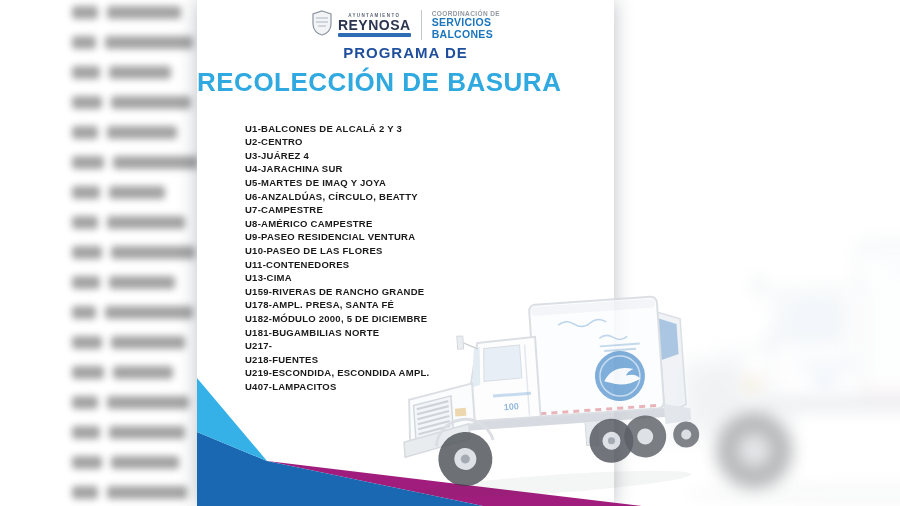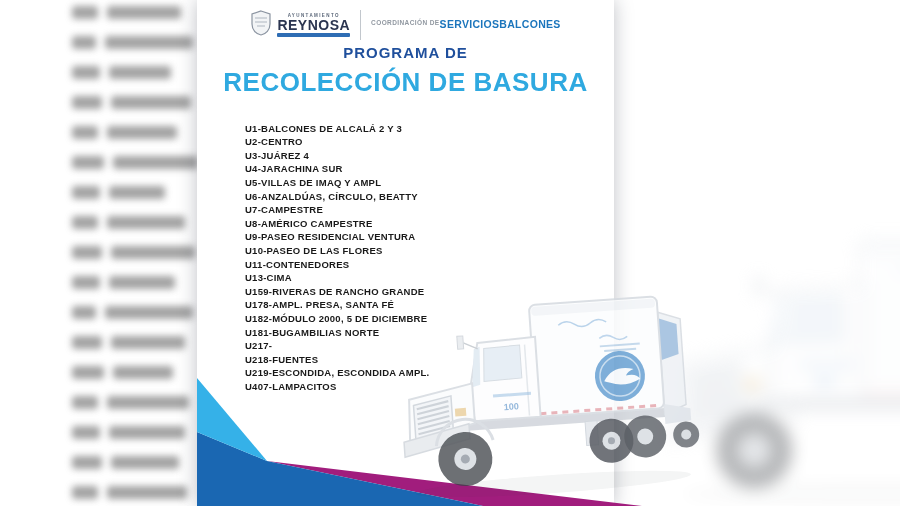--- a/index.html
+++ b/index.html
@@ -20,27 +20,27 @@
   }
   
   .brand { position:absolute; top:10px; left:0; right:0;
            display:flex; justify-content:center; align-items:center; gap:10px; }
   .brand-left { display:flex; align-items:center; gap:5px; }
   .city-block { display:flex; flex-direction:column; align-items:center; }
   .ayto  { font-size:4.5px; font-weight:bold; letter-spacing:1.4px; color:#5a6678; }
   .city  { font-size:14px; font-weight:bold; color:#2b3550; letter-spacing:.5px; line-height:1.05; }
   .city-bar { width:100%; height:4px; background:#2e6db4; margin-top:1px; border-radius:1px; }
   .brand-divider { width:1px; height:30px; background:#c2c7cd; }
-  .dept { display:flex; flex-direction:row; line-height:1.08; }
+  .dept { display:flex; flex-direction:column; line-height:1.08; }
   .dept-prefix { font-size:6.5px; font-weight:bold; color:#9198a1; letter-spacing:.4px; }
   .dept-main   { font-size:10.5px; font-weight:bold; color:#1b75bc; letter-spacing:.3px; }
   
   .t1 { position:absolute; top:44px; width:100%; text-align:center;
         font-size:15px; font-weight:bold; color:#1f4f9c; letter-spacing:1px; }
-  .t2 { position:absolute; top:67px; width:100%; text-align:center;
+  .t2 { position:absolute; top:67px; width:100%; 
         font-size:26px; font-weight:bold; color:#2fa9e0; letter-spacing:.5px; }
   .t3 { position:absolute; top:99px; width:100%; text-align:center;
         font-size:13.5px; font-weight:bold; color:#a3268c; letter-spacing:.4px; }
   
   .schedule { position:absolute; left:48px; top:120px; }
   .schedule-row { height:13.6px; display:flex; align-items:flex-end; white-space:nowrap;
         font-size:9.5px; font-weight:bold; color:#191919; letter-spacing:.25px; }
   
   .corner-svg { position:absolute; left:0; top:0; width:506px; height:506px; pointer-events:none; }
   
@@ -258,21 +258,21 @@
         <span>JUÁREZ 4</span>
       </div>
       <div class="schedule-row">
         <span>U4</span>
         <span> - </span>
         <span>JARACHINA SUR</span>
       </div>
       <div class="schedule-row">
         <span>U5</span>
         <span> - </span>
-        <span>VILLAS DE IMAQ Y AMPL</span>
+        <span>MARTES DE IMAQ Y JOYA</span>
       </div>
       <div class="schedule-row">
         <span>U6</span>
         <span> - </span>
         <span>ANZALDÚAS, CÍRCULO, BEATTY</span>
       </div>
       <div class="schedule-row">
         <span>U7</span>
         <span> - </span>
         <span>CAMPESTRE</span>

